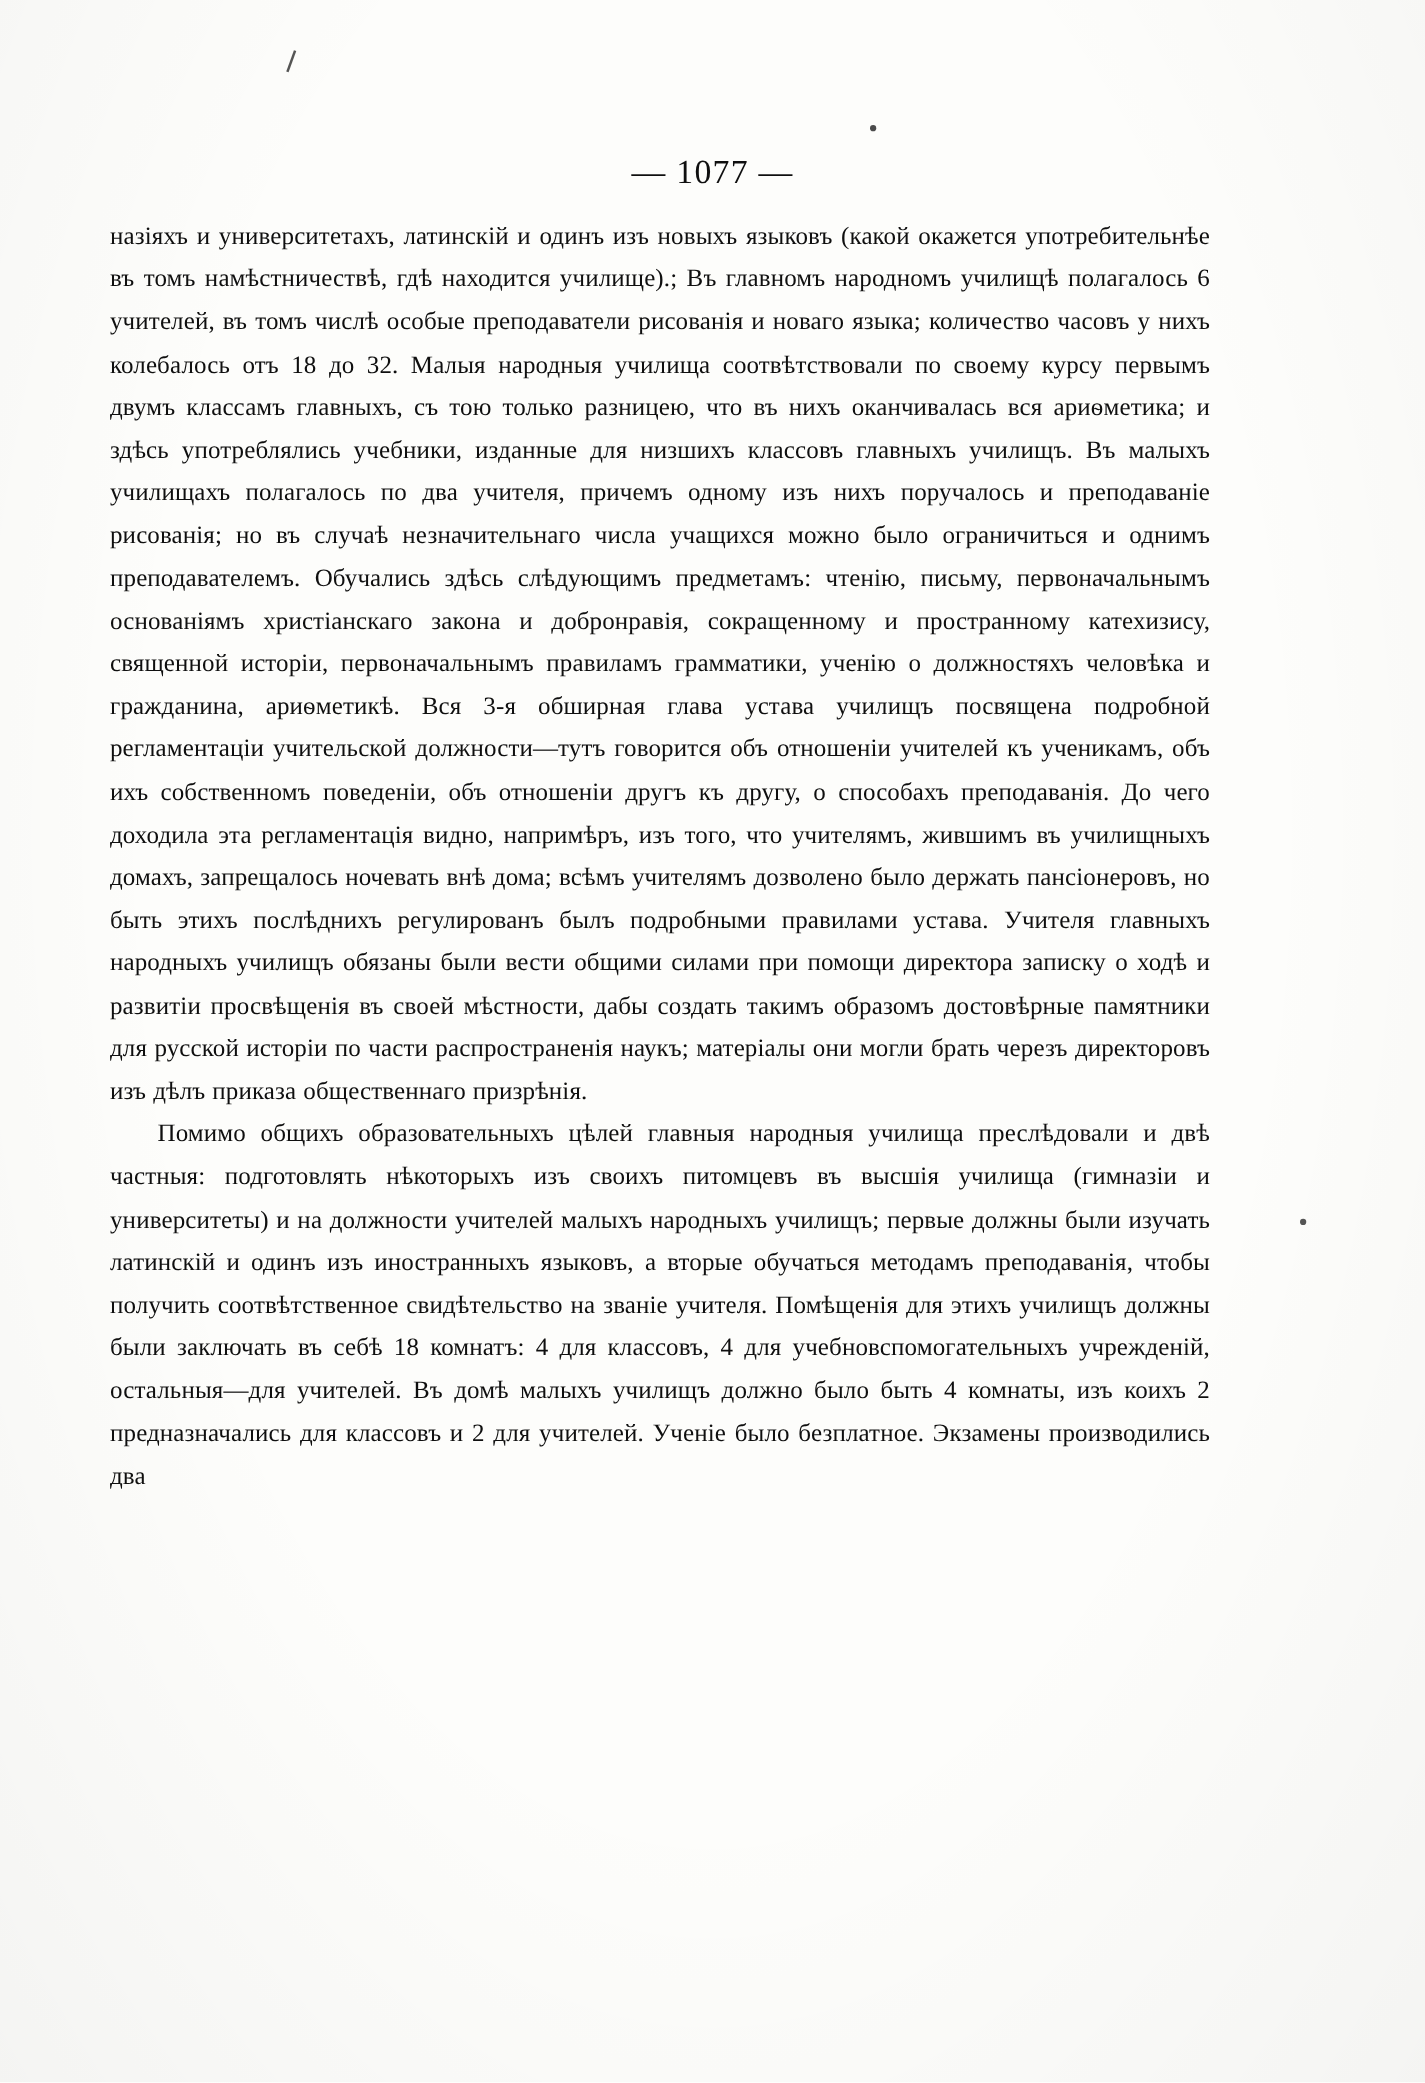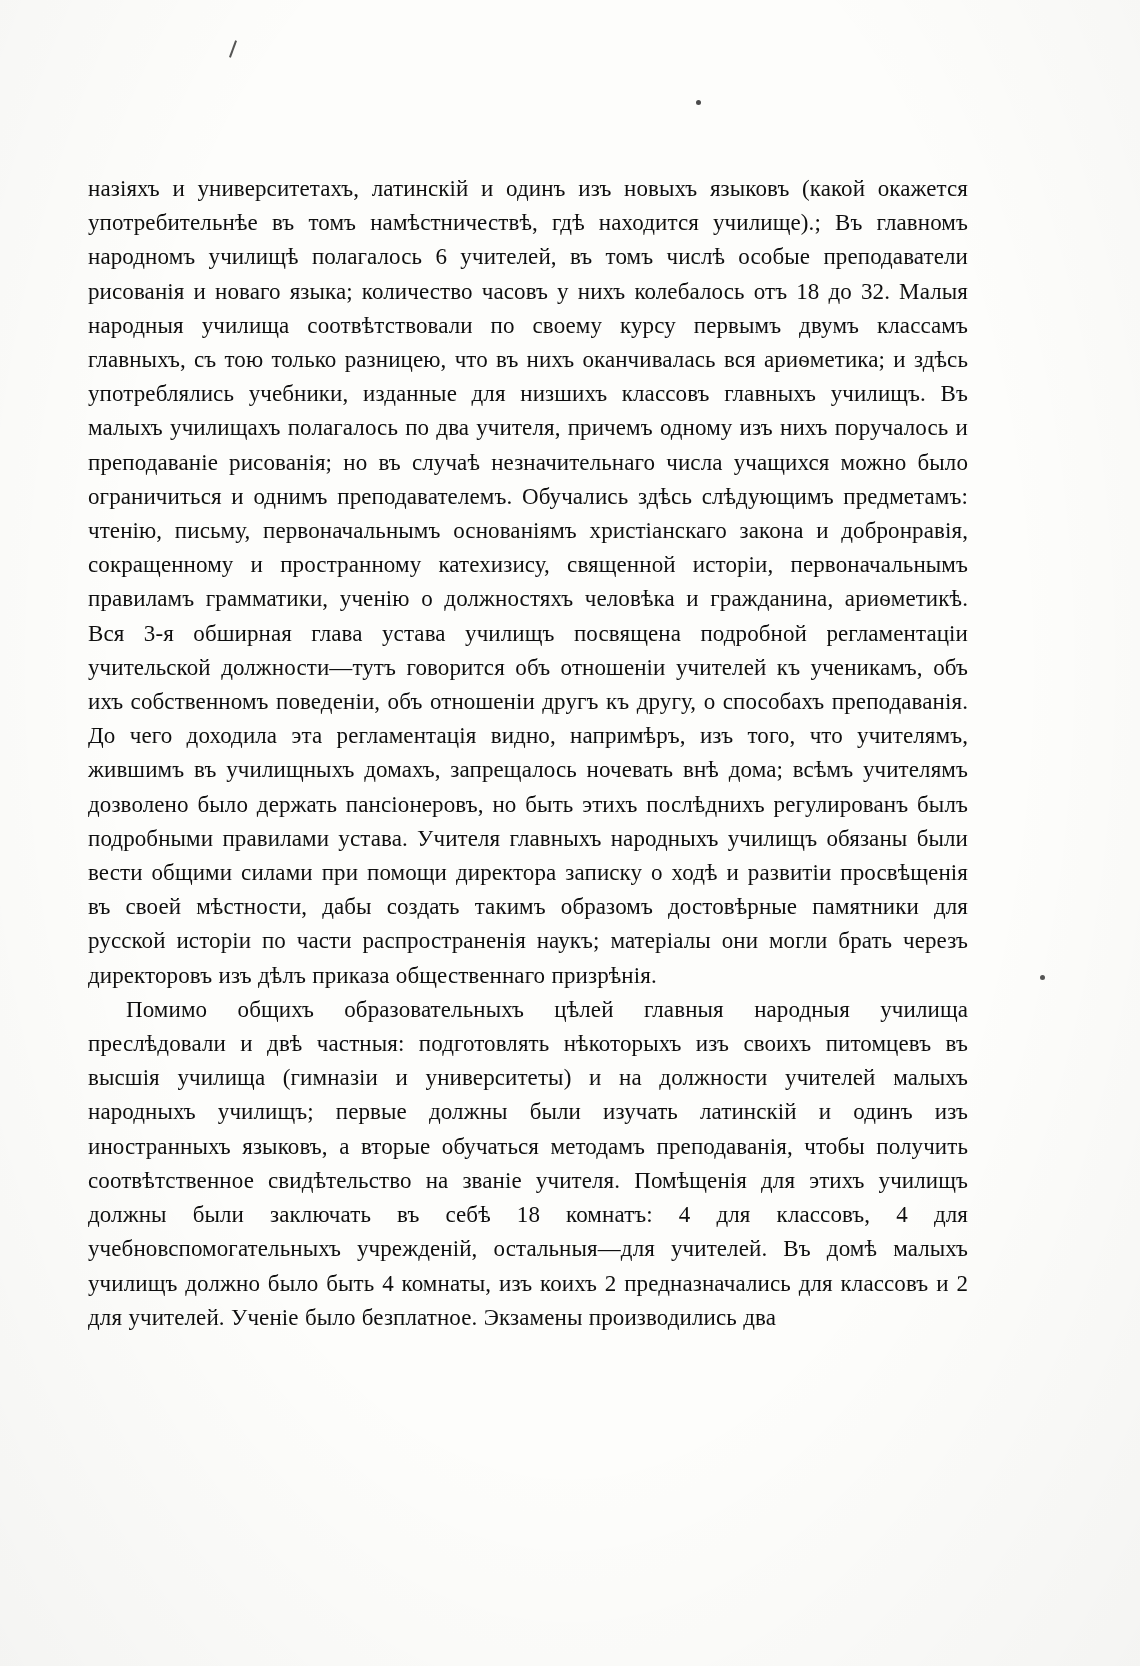--- a/index.html
+++ b/index.html
@@ -70,21 +70,21 @@
     text-align: center;
     font-size: 27px;
     letter-spacing: 1px;
     font-family: "Liberation Serif", serif;
   }
   .body-text {
     position: absolute;
     left: 88px;
     top: 172px;
     width: 880px;
-    font-size: 23px;
+    font-size: 20px;
     line-height: 34.2px;
     text-align: justify;
     text-justify: inter-word;
     letter-spacing: 0.1px;
     word-spacing: 0.5px;
   }
   .body-text p {
     margin: 0;
   }
   .body-text p.indent {
@@ -93,19 +93,20 @@
 </style>
 </head>
 <body>
 
 <div class="page">
 
   <div class="stray-mark-top"></div>
   <div class="stray-dot-right"></div>
   <div class="stray-dot-margin"></div>
 
+  <div class="page-number">— 1077 —</div>
 
   <div class="body-text">
     <p class="body-para">назіяхъ и университетахъ, латинскій и одинъ изъ новыхъ языковъ (какой окажется употребительнѣе въ томъ намѣстничествѣ, гдѣ находится училище).; Въ главномъ народномъ училищѣ полагалось 6 учителей, въ томъ числѣ особые преподаватели рисованія и новаго языка; количество часовъ у нихъ колебалось отъ 18 до 32. Малыя народныя училища соотвѣтствовали по своему курсу первымъ двумъ классамъ главныхъ, съ тою только разницею, что въ нихъ оканчивалась вся ариѳметика; и здѣсь употреблялись учебники, изданные для низшихъ классовъ главныхъ училищъ. Въ малыхъ училищахъ полагалось по два учителя, причемъ одному изъ нихъ поручалось и преподаваніе рисованія; но въ случаѣ незначительнаго числа учащихся можно было ограничиться и однимъ преподавателемъ. Обучались здѣсь слѣдующимъ предметамъ: чтенію, письму, первоначальнымъ основаніямъ христіанскаго закона и добронравія, сокращенному и пространному катехизису, священной исторіи, первоначальнымъ правиламъ грамматики, ученію о должностяхъ человѣка и гражданина, ариѳметикѣ. Вся 3-я обширная глава устава училищъ посвящена подробной регламентаціи учительской должности—тутъ говорится объ отношеніи учителей къ ученикамъ, объ ихъ собственномъ поведеніи, объ отношеніи другъ къ другу, о способахъ преподаванія. До чего доходила эта регламентація видно, напримѣръ, изъ того, что учителямъ, жившимъ въ училищныхъ домахъ, запрещалось ночевать внѣ дома; всѣмъ учителямъ дозволено было держать пансіонеровъ, но быть этихъ послѣднихъ регулированъ былъ подробными правилами устава. Учителя главныхъ народныхъ училищъ обязаны были вести общими силами при помощи директора записку о ходѣ и развитіи просвѣщенія въ своей мѣстности, дабы создать такимъ образомъ достовѣрные памятники для русской исторіи по части распространенія наукъ; матеріалы они могли брать черезъ директоровъ изъ дѣлъ приказа общественнаго призрѣнія.</p>
     <p class="body-para indent">Помимо общихъ образовательныхъ цѣлей главныя народныя училища преслѣдовали и двѣ частныя: подготовлять нѣкоторыхъ изъ своихъ питомцевъ въ высшія училища (гимназіи и университеты) и на должности учителей малыхъ народныхъ училищъ; первые должны были изучать латинскій и одинъ изъ иностранныхъ языковъ, а вторые обучаться методамъ преподаванія, чтобы получить соотвѣтственное свидѣтельство на званіе учителя. Помѣщенія для этихъ училищъ должны были заключать въ себѣ 18 комнатъ: 4 для классовъ, 4 для учебновспомогательныхъ учрежденій, остальныя—для учителей. Въ домѣ малыхъ училищъ должно было быть 4 комнаты, изъ коихъ 2 предназначались для классовъ и 2 для учителей. Ученіе было безплатное. Экзамены производились два</p>
   </div>
 
 </div>
 
 </body></html>

